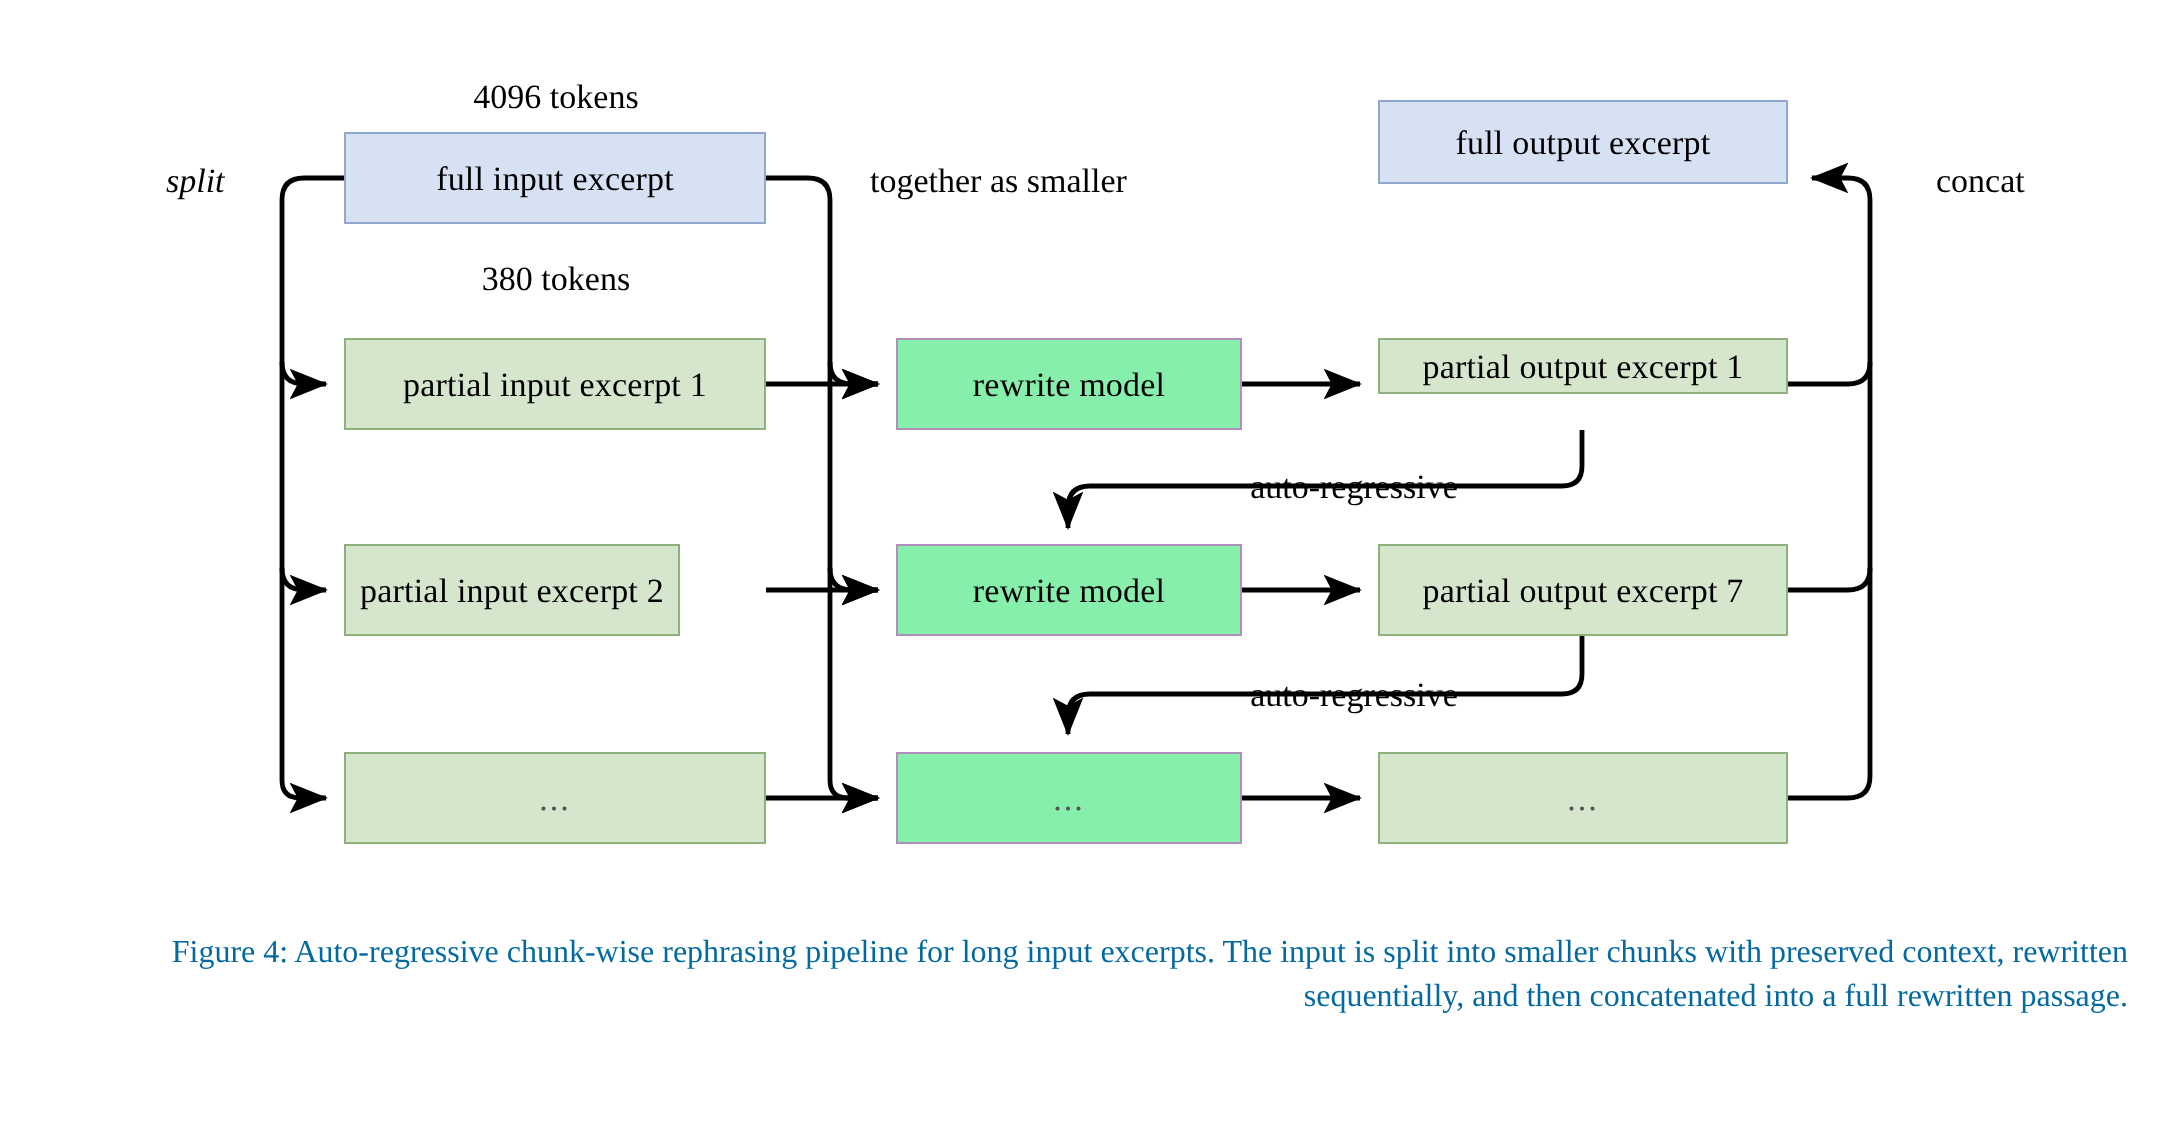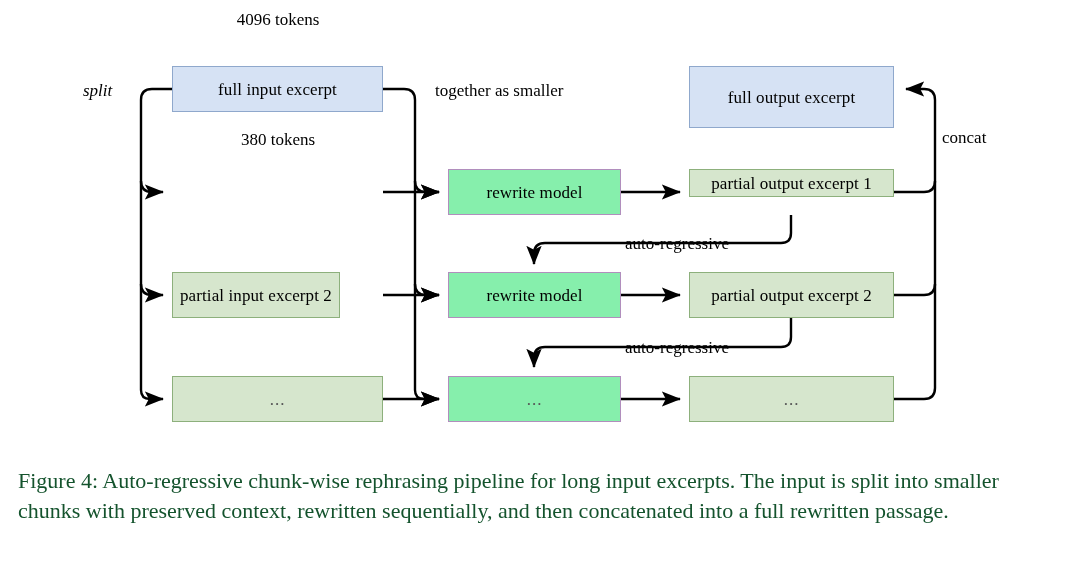--- a/index.html
+++ b/index.html
@@ -83,24 +83,24 @@
   .label.center {
     transform: translateX(-50%);
   }
 
   
   #caption {
     position: absolute;
     left: 18px;
     top: 466px;
     width: 1046px;
-    font-size: 22px;
+    font-size: 16px;
     line-height: 1.38;
-    text-align: left;
-    color: #14532d;
+    text-align: right;
+    color: #0369a1;
   }
 </style>
 </head>
 <body>
 
 <div id="figure-root">
 
   <div id="diagram">
 
     <svg id="wires" viewBox="0 0 1080 450">
@@ -134,50 +134,51 @@
 
         <path d="M894,399 L924,399 Q935,399 935,388 L935,100 Q935,89 924,89 L906,89" marker-end="url(#arrow)"></path>
         <path d="M894,192 L924,192 Q935,192 935,181"></path>
         <path d="M894,295 L924,295 Q935,295 935,284"></path>
 
       </g>
     </svg>
 
     <div class="label" style="left:83px; top:82px;font-style:italic;">split</div>
 
-    <div class="label center" style="left:278px; top:11px;">4096 tokens</div>
+    <div class="label center" style="left:278px; top:40px;">4096 tokens</div>
 
     <div class="label center" style="left:278px; top:131px;">380 tokens</div>
 
     <div class="label" style="left:435px; top:82px;">together as smaller</div>
 
-    <div class="label" style="left:942px; top:82px;margin-top:47px;">concat</div>
+    <div class="label" style="left:968px; top:82px;">concat</div>
 
     <div class="label center" style="left:677px; top:235px;">auto-regressive</div>
 
     <div class="label center" style="left:677px; top:339px;">auto-regressive</div>
 
     <div class="node blue" style="left:172px; top:66px; width:211px; height:46px;">full input excerpt</div>
 
+    <div class="node green" style="left:172px; top:169px; width:211px; height:46px;">partial input excerpt 1</div>
 
     <div class="node green" style="left:172px; top:272px; width:168px; height:46px;">partial input excerpt 2</div>
 
     <div class="node green ellipsis" style="left:172px; top:376px; width:211px; height:46px;">...</div>
 
     <div class="node purple" style="left:448px; top:169px; width:173px; height:46px;">rewrite model</div>
 
     <div class="node purple" style="left:448px; top:272px; width:173px; height:46px;">rewrite model</div>
 
     <div class="node purple ellipsis" style="left:448px; top:376px; width:173px; height:46px;">...</div>
 
-    <div class="node blue" style="left:689px; top:66px; width:205px; height:62px;">full output excerpt</div>
+    <div class="node blue" style="left:689px; top:50px; width:205px; height:42px;">full output excerpt</div>
 
     <div class="node green" style="left:689px; top:169px; width:205px; height:28px;">partial output excerpt 1</div>
 
-    <div class="node green" style="left:689px; top:272px; width:205px; height:46px;">partial output excerpt 2</div>
+    <div class="node green" style="left:689px; top:272px; width:205px; height:46px;">partial output excerpt 7</div>
 
     <div class="node green ellipsis" style="left:689px; top:376px; width:205px; height:46px;">...</div>
 
   </div>
 
   <div id="caption">Figure 4: Auto-regressive chunk-wise rephrasing pipeline for long input excerpts. The input is split into smaller chunks with preserved context, rewritten sequentially, and then concatenated into a full rewritten passage.</div>
 
 </div>
 
 </body></html>

